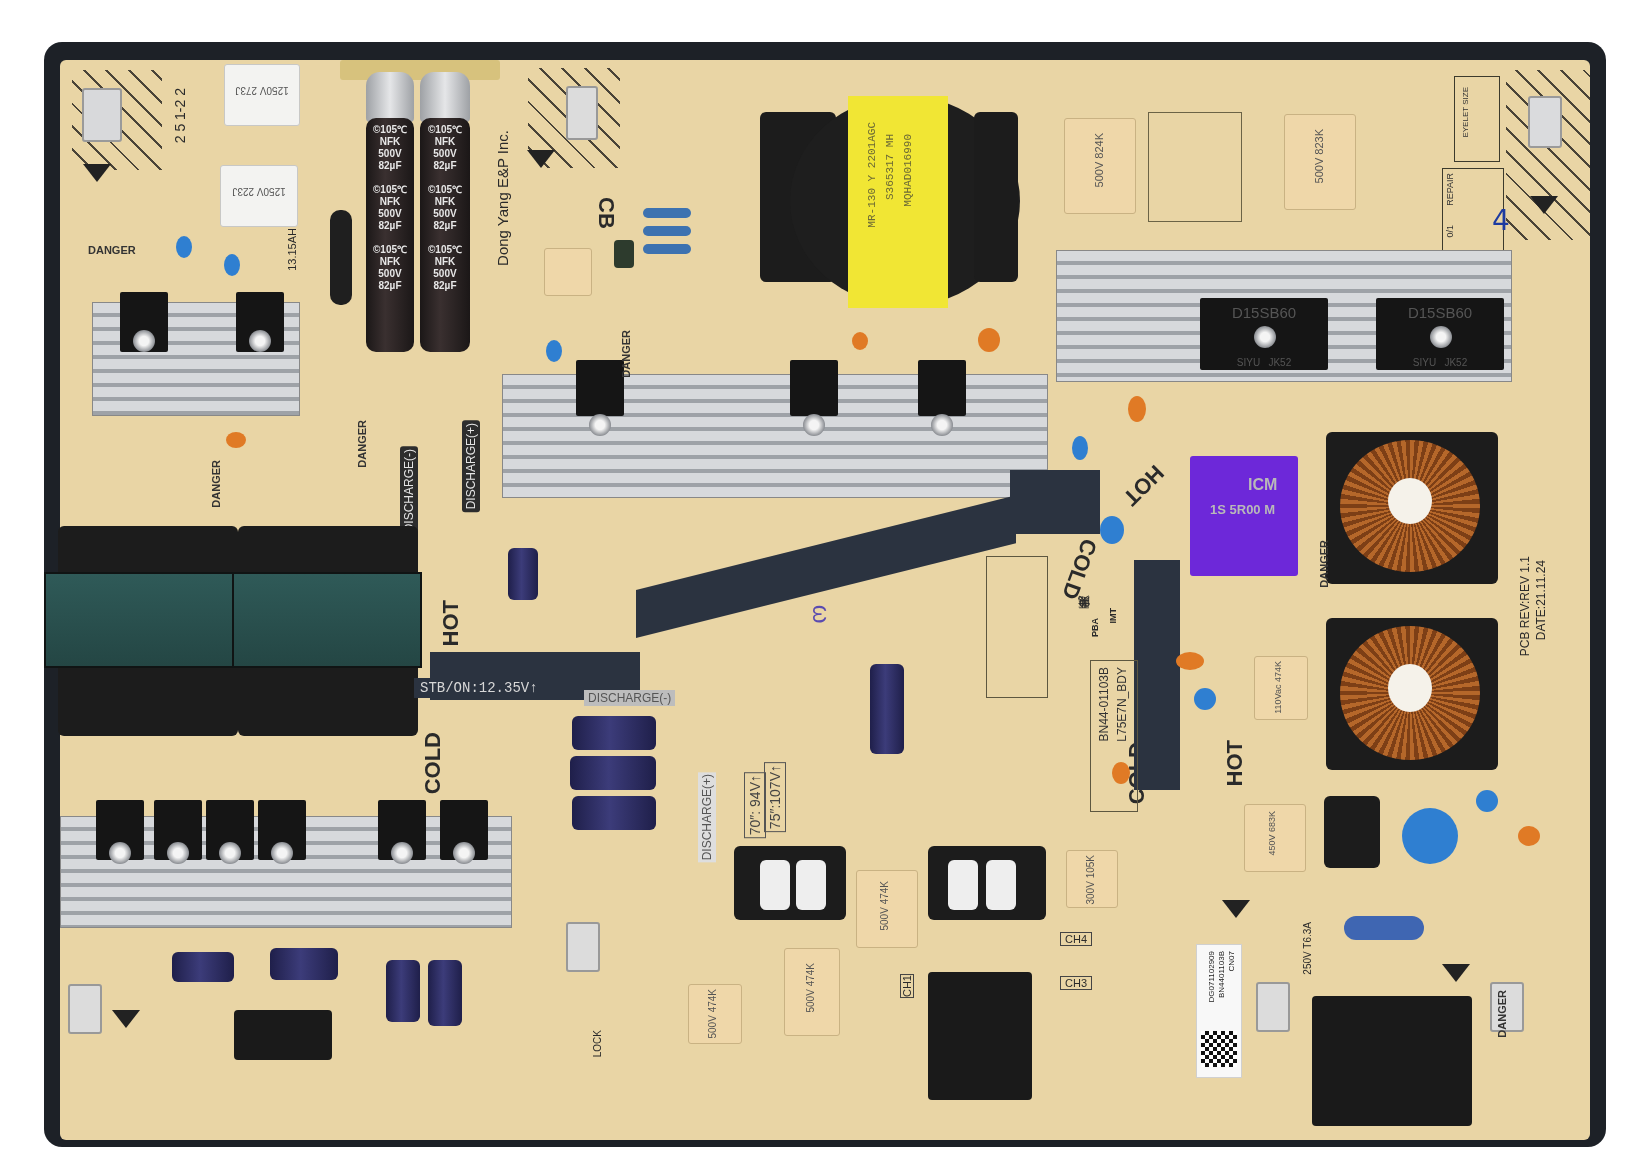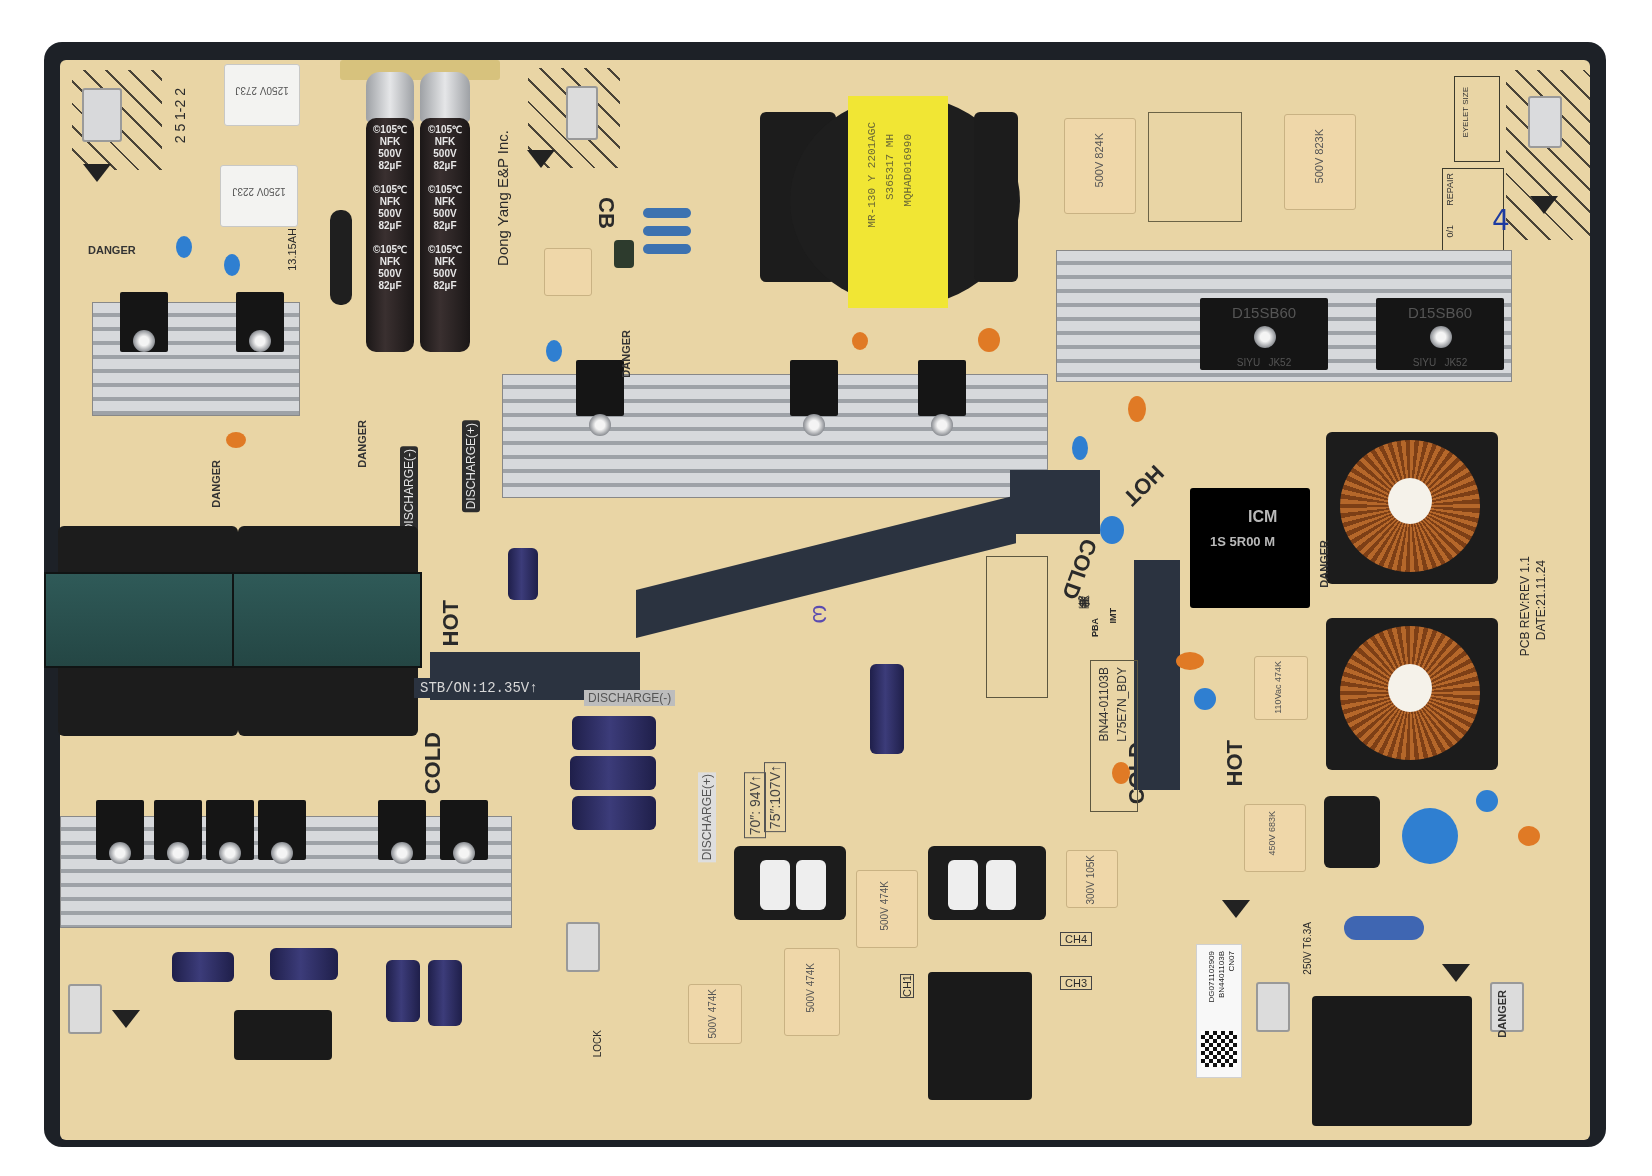--- a/index.html
+++ b/index.html
@@ -152,21 +152,21 @@
   <div style="color:#555;font-size:15px;text-align:center;margin-top:6px;">D15SB60</div>
   <div class="screw" style="left:54px;top:28px;"></div>
   <div style="color:#555;font-size:10px;text-align:center;position:absolute;bottom:2px;width:100%;white-space:pre;">SIYU   JK52</div>
 </div>
 <div class="abs to220" style="left:1376px;top:298px;width:128px;height:72px;">
   <div style="color:#555;font-size:15px;text-align:center;margin-top:6px;">D15SB60</div>
   <div class="screw" style="left:54px;top:28px;"></div>
   <div style="color:#555;font-size:10px;text-align:center;position:absolute;bottom:2px;width:100%;white-space:pre;">SIYU   JK52</div>
 </div>
 
-<div class="abs" style="left:1190px;top:456px;width:120px;height:120px;background:#000000;border-radius:3px;margin-top:32px;">
+<div class="abs" style="left:1190px;top:456px;width:108px;height:120px;background:#6d28d9;border-radius:3px;">
   <div style="position:absolute;left:58px;top:20px;color:#b9b9b9;font-size:16px;font-weight:bold;">ICM</div>
   <div style="position:absolute;left:20px;top:46px;color:#b9b9b9;font-size:13px;font-weight:bold;">1S 5R00 M</div>
 </div>
 
 <div class="abs base-black" style="left:1326px;top:432px;width:172px;height:152px;"></div>
 <div class="abs toroid" style="left:1340px;top:440px;width:140px;height:132px;"></div>
 <div class="abs toroid-core" style="left:1388px;top:478px;width:44px;height:46px;"></div>
 <div class="abs base-black" style="left:1326px;top:618px;width:172px;height:152px;"></div>
 <div class="abs toroid" style="left:1340px;top:626px;width:140px;height:134px;"></div>
 <div class="abs toroid-core" style="left:1388px;top:664px;width:44px;height:48px;"></div>

